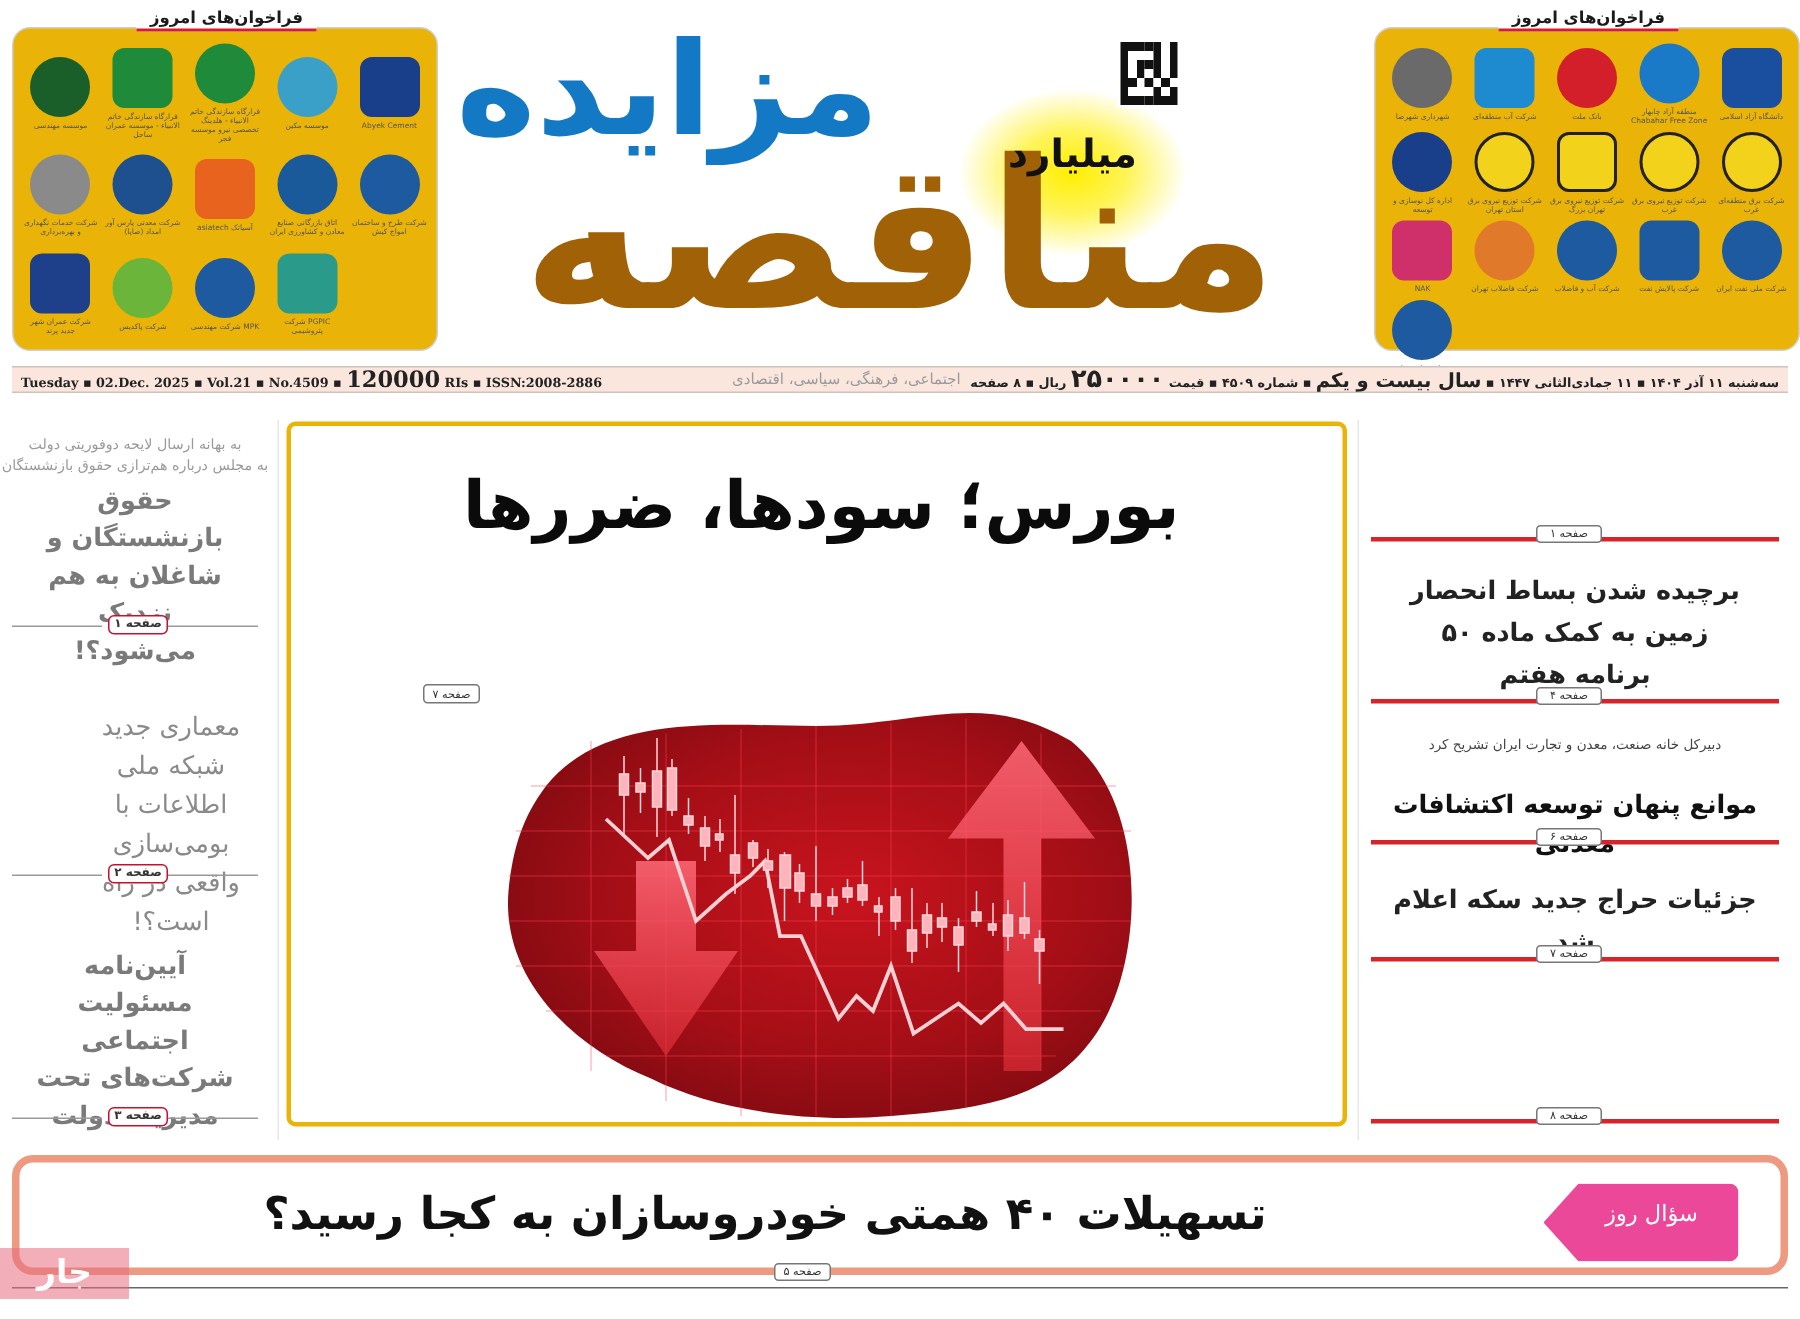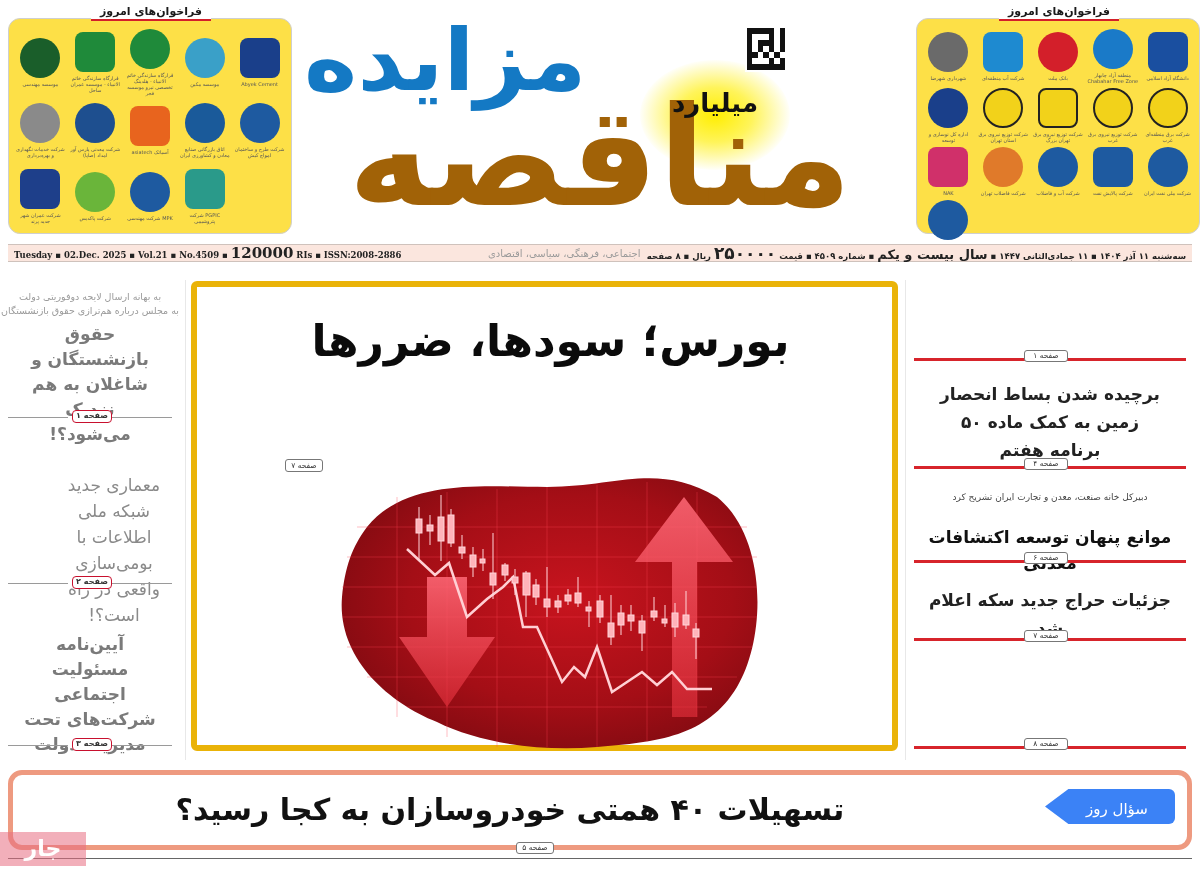--- a/index.html
+++ b/index.html
@@ -3,21 +3,21 @@
 <meta charset="utf-8">
 <style>
   * { box-sizing: border-box; margin: 0; padding: 0; }
   html, body { width: 1200px; height: 879px; background: #ffffff; overflow: hidden; }
   body { font-family: "DejaVu Sans", sans-serif; position: relative; direction: ltr; }
 
   
   .masthead { position: absolute; left: 0; top: 0; width: 1200px; height: 240px; }
   .calls-box {
     position: absolute; top: 18px; width: 284px; height: 216px;
-    border: 1.5px solid #cfcfcf; border-radius: 12px; background: #fde047;
+    border: 1.5px solid #cfcfcf; border-radius: 12px; background: #eab308;
   }
   .calls-title {
     position: absolute; top: 0px; width: 120px; text-align: center;
     font-size: 11px; font-weight: bold; color: #1a1a1a; direction: rtl;
     border-bottom: 2px solid #d31f2a; padding-bottom: 1px; background: #fff;
   }
   .logo-grid {
     position: absolute; left: 6px; right: 6px; top: 10px; bottom: 6px;
     display: grid; grid-template-columns: repeat(5, 1fr); grid-template-rows: repeat(3, 1fr);
     gap: 4px;
@@ -78,21 +78,21 @@
   .page-tag {
     position: absolute; left: 64px; top: 0; width: 40px; height: 13px; border: 1.5px solid #c8102e;
     border-radius: 4px; font-size: 8px; text-align: center; line-height: 10px; color: #333; background: #fff; direction: rtl;
     font-weight: bold;
   }
   .col-divider { position: absolute; top: 280px; width: 1px; height: 480px; background: #e8e8e8; }
 
   
   .center-box {
     position: absolute; left: 191px; top: 281px; width: 707px; height: 470px;
-    border: 6px solid #eab308; border-radius: 6px; background: #fff;
+    border: 3px solid #eab308; border-radius: 6px; background: #fff;
   }
   .main-head {
     position: absolute; left: 0; top: 22px; width: 707px; text-align: center; direction: rtl;
     font-size: 44px; font-weight: bold; color: #0b0b0b; line-height: 64px; letter-spacing: -1px;
   }
   .main-page {
     position: absolute; left: 88px; top: 172px; width: 38px; height: 13px; border: 1px solid #777; border-radius: 3px;
     font-size: 7.5px; text-align: center; line-height: 11px; direction: rtl; color: #333;
   }
   .main-illus { position: absolute; left: 130px; top: 180px; width: 440px; height: 300px; }
@@ -109,21 +109,21 @@
     position: absolute; left: 110px; top: 0; width: 44px; height: 12px; background: #fff; border: 1px solid #777;
     border-radius: 3px; font-size: 7.5px; text-align: center; line-height: 10px; direction: rtl; color: #333;
   }
 
   
   .question-box {
     position: absolute; left: 8px; top: 770px; width: 1184px; height: 80px;
     border: 5px solid #ee9a80; border-radius: 14px; background: #fff;
   }
   .q-badge {
-    position: absolute; right: 12px; top: 14px; width: 130px; height: 35px; background: #3b82f6;
+    position: absolute; right: 28px; top: 14px; width: 130px; height: 52px; background: #ec4899;
     border-radius: 6px; color: #fff; font-size: 15px; text-align: center; line-height: 40px; direction: rtl;
     clip-path: polygon(18% 0, 100% 0, 100% 100%, 18% 100%, 0 50%);
     padding-left: 14px;
   }
   .q-text {
     position: absolute; left: 0; right: 180px; top: 10px; text-align: center; direction: rtl;
     font-size: 30px; font-weight: bold; color: #111; line-height: 50px;
   }
   .q-page {
     position: absolute; left: 516px; top: 842px; width: 38px; height: 12px; border: 1px solid #777; border-radius: 3px;

